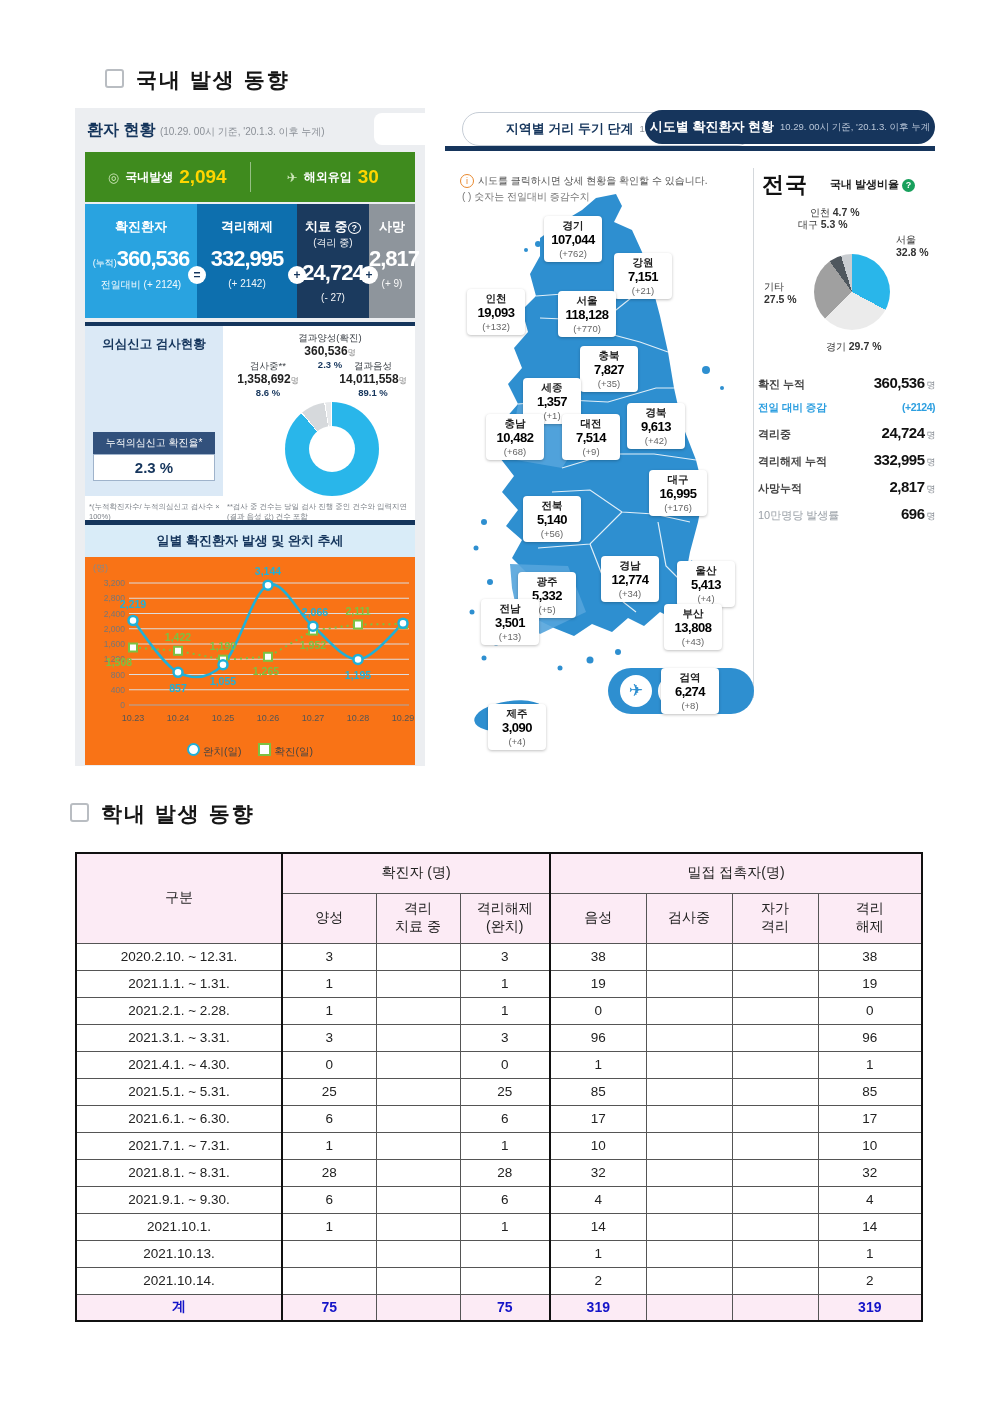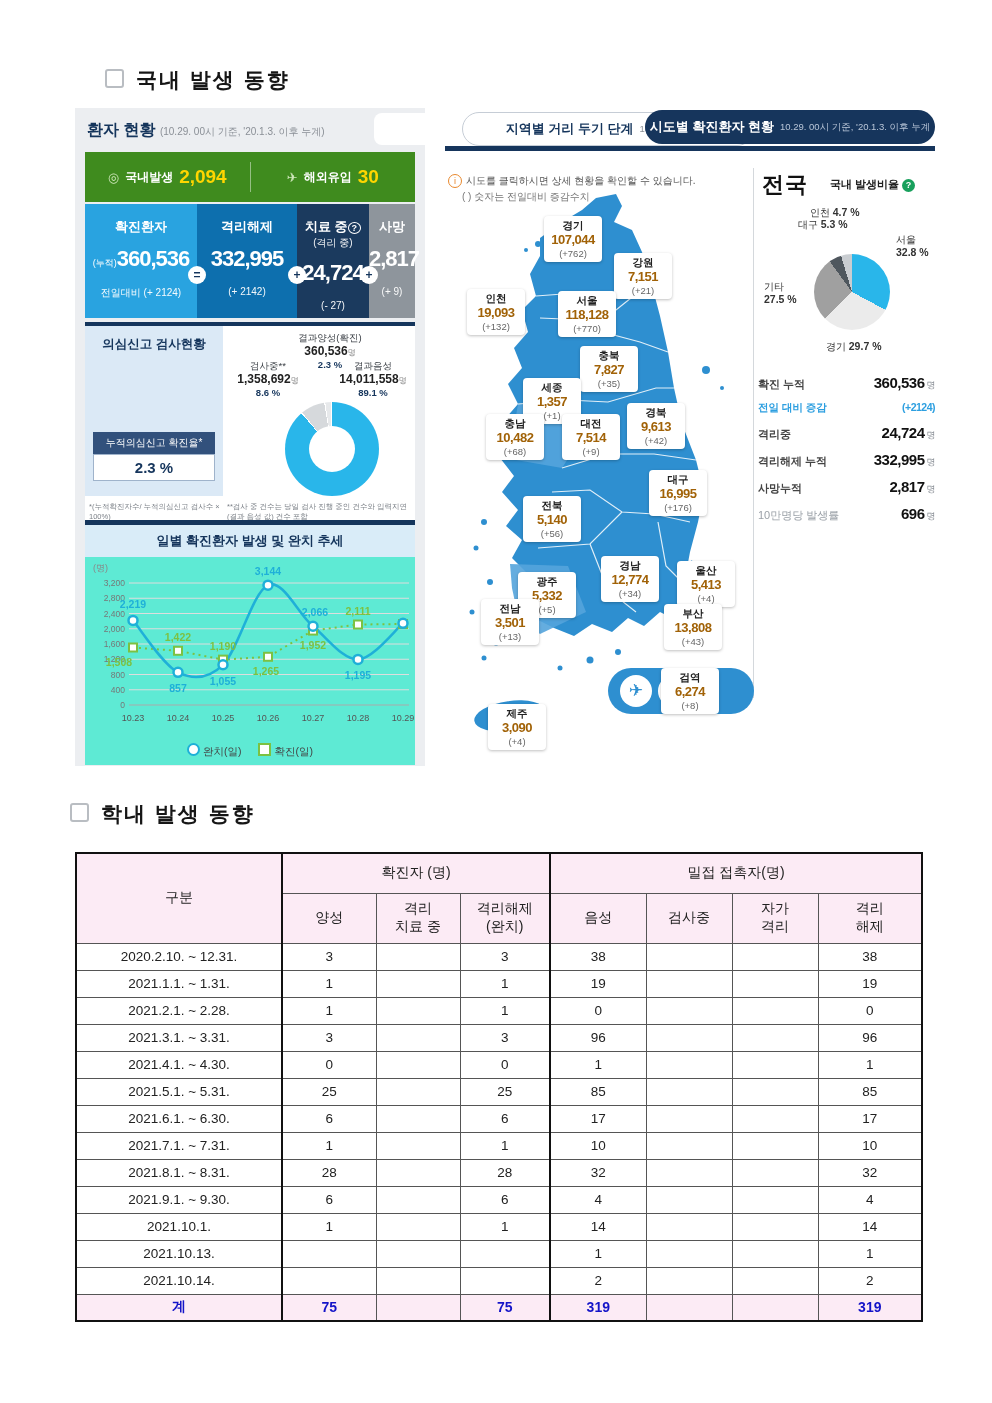--- a/index.html
+++ b/index.html
@@ -25,40 +25,40 @@
   .daily-item .num{font-size:19px;font-weight:bold;color:#ffd600;}
   .daily-div{width:1px;height:30px;background:rgba(255,255,255,.45);}
   .pin-ico,.plane-ico{font-size:13px;color:#cde6b8;}
 
   .stat-band{position:absolute;left:10px;top:96px;width:330px;height:114px;display:flex;}
   .stat-col{color:#fff;text-align:center;position:relative;padding-top:14px;box-sizing:border-box;}
   .stat-col .s-lbl{font-size:13px;font-weight:bold;}
   .stat-col .s-lbl2{font-size:10px;opacity:.95;}
   .stat-col .s-num{font-size:22px;font-weight:bold;margin-top:10px;letter-spacing:-1px;}
   .stat-col .s-num .pref{font-size:9px;font-weight:normal;letter-spacing:0;}
-  .stat-col .s-sub{font-size:10px;margin-top:14px;opacity:.95;}
+  .stat-col .s-sub{font-size:10px;margin-top:6px;opacity:.95;}
   .op-circ{position:absolute;top:62px;width:18px;height:18px;margin-left:-9px;border-radius:50%;background:#fff;color:#15355c;font-size:12px;font-weight:bold;text-align:center;line-height:18px;z-index:3;}
 
   .test-panel{position:absolute;left:10px;top:214px;width:330px;height:194px;background:#fff;border-top:4px solid #15355c;}
   .test-left{position:absolute;left:0;top:0;width:138px;height:170px;background:#dbe9f6;}
   .test-title{position:absolute;left:0;top:10px;width:138px;text-align:center;font-size:12.5px;font-weight:bold;color:#15355c;}
   .mini-box{position:absolute;left:8px;width:122px;}
   .mini-box .mb-hd{background:#32517c;color:#fff;font-size:10px;text-align:center;padding:4px 0;}
   .mini-box .mb-bd{background:#fff;border:1px solid #9fb3cb;color:#15355c;font-weight:bold;font-size:15px;text-align:center;padding:4px 0;}
   .foot{position:absolute;font-size:7.5px;color:#7c8188;}
 
   .donut{position:absolute;left:200px;top:76px;width:94px;height:94px;border-radius:50%;}
   .donut::after{content:"";position:absolute;left:24px;top:24px;width:46px;height:46px;border-radius:50%;background:#fff;}
   .d-lab{position:absolute;text-align:center;line-height:1.25;}
   .d-lab .dl-t{font-size:9.5px;color:#3a3f45;}
   .d-lab .dl-v{font-size:12px;font-weight:bold;color:#222;}
   .d-lab .dl-v small{font-size:8px;color:#888;font-weight:normal;}
   .d-lab .dl-p{font-size:9.5px;font-weight:bold;color:#15355c;}
 
-  .chart-panel{position:absolute;left:10px;top:412px;width:330px;height:240px;background:#5eead4;border-top:5px solid #15355c;}
+  .chart-panel{position:absolute;left:10px;top:412px;width:330px;height:240px;background:#f97316;border-top:5px solid #15355c;}
   .chart-title{background:#d9ecf8;color:#15355c;font-size:13px;font-weight:bold;text-align:center;padding:7px 0;}
   .legend{position:absolute;left:0;bottom:6px;width:100%;text-align:center;font-size:10.5px;color:#444;}
   .lg-circ{display:inline-block;width:9px;height:9px;border:2px solid #1fb0d8;border-radius:50%;background:#fff;vertical-align:-1px;margin-right:3px;}
   .lg-sq{display:inline-block;width:9px;height:9px;border:2px solid #7cc142;background:#fff;vertical-align:-1px;margin:0 3px 0 14px;}
 
   
   #right-section{position:absolute;left:365px;top:0;width:495px;height:658px;background:#fff;}
   .tab{position:absolute;border-radius:17px;height:34px;box-sizing:border-box;font-size:13px;}
   #tab1{left:22px;top:4px;width:292px;background:#fff;border:1px solid #c6cdd6;color:#15355c;z-index:1;}
   #tab2{left:205px;top:2px;width:290px;background:#16355c;color:#fff;z-index:2;}
@@ -68,21 +68,21 @@
   #tab1 .t-sub{color:#8a8f96;}
   #tab2 .t-sub{color:#b9c6d8;}
   .navy-line{position:absolute;left:5px;top:38px;width:490px;height:5px;background:#16355c;}
 
   .map-note{position:absolute;font-size:10px;color:#555;}
   .info-ico{display:inline-block;width:12px;height:12px;border:1px solid #e8882d;color:#e8882d;border-radius:50%;font-size:9px;line-height:12px;text-align:center;margin-right:4px;}
 
   #map-area{position:absolute;left:0px;top:48px;width:314px;height:610px;}
   .region{position:absolute;transform:translate(-50%,0);background:#fff;border-radius:4px;box-shadow:0 1px 3px rgba(0,0,0,.25);padding:3px 7px 2px;text-align:center;line-height:1.25;z-index:5;min-width:44px;}
   .region .r-name{font-size:10.5px;font-weight:bold;color:#222;}
-  .region .r-val{font-size:13px;font-weight:bold;color:#a16207;letter-spacing:-0.5px;}
+  .region .r-val{font-size:13px;font-weight:bold;color:#000000;letter-spacing:-0.5px;}
   .region .r-delta{font-size:9.5px;color:#666;}
   #quar-pill{position:absolute;left:168px;top:512px;width:146px;height:46px;background:#2e8fd0;border-radius:23px;z-index:4;}
   .q-ico{position:absolute;top:7px;width:32px;height:32px;border-radius:50%;background:#fff;color:#2e8fd0;text-align:center;line-height:32px;font-size:17px;}
 
   .v-divider{position:absolute;left:313px;top:60px;width:1px;height:530px;background:#d4d8dc;}
 
   #national{position:absolute;left:318px;top:48px;width:177px;height:600px;}
   .nat-title{position:absolute;left:4px;top:14px;font-size:22px;font-weight:bold;color:#111;letter-spacing:1px;}
   .nat-ratio{position:absolute;left:72px;top:21px;font-size:11px;font-weight:bold;color:#222;}
   .q-help{display:inline-block;width:13px;height:13px;border-radius:50%;background:#18a05c;color:#fff;font-size:9px;line-height:13px;text-align:center;margin-left:3px;}
@@ -278,21 +278,21 @@
       </div>
       <div class="tab" id="tab2">
         <div class="in">
           <span class="t-main">시도별 확진환자 현황</span>
           <span class="t-sub">10.29. 00시 기준, '20.1.3. 이후 누계</span>
         </div>
       </div>
       <div class="navy-line"></div>
 
       <div id="map-area">
-        <div class="map-note" style="left:8px;top:18px;">
+        <div class="map-note" style="left:20px;top:18px;">
           <span class="info-ico">i</span><span>시도를 클릭하시면 상세 현황을 확인할 수 있습니다.</span>
         </div>
         <div class="map-note" style="left:22px;top:34px;color:#777;">( ) 숫자는 전일대비 증감수치</div>
 
         <svg width="314" height="570" viewBox="0 0 314 570" style="position:absolute;left:0;top:36px;">
           <g>
             <path fill="#2e8fd0" d="M100 46 L122 30 L142 18 L156 6 L176 2 L182 14 L174 30 L192 38 L202 60 L211 90 L220 124 L228 160 L234 196 L242 232 L256 268 L264 300 L258 330 L250 360 L244 392 L248 414 L236 428 L220 420 L204 434 L188 426 L172 440 L152 432 L134 444 L114 436 L98 428 L86 414 L78 396 L86 380 L72 366 L82 348 L66 334 L78 318 L62 300 L74 284 L60 266 L72 248 L64 228 L78 212 L68 192 L82 176 L74 156 L88 140 L82 118 L96 104 L90 82 L100 64 Z"></path>
             <path fill="#54a4dc" opacity="0.9" d="M78 212 L128 208 L140 248 L122 276 L76 268 L72 248 Z"></path>
             <path fill="#54a4dc" opacity="0.9" d="M70 372 L128 374 L146 420 L100 442 L78 424 L72 396 Z"></path>
             <path fill="#54a4dc" opacity="0.9" d="M236 380 L252 368 L258 392 L246 404 Z"></path>

